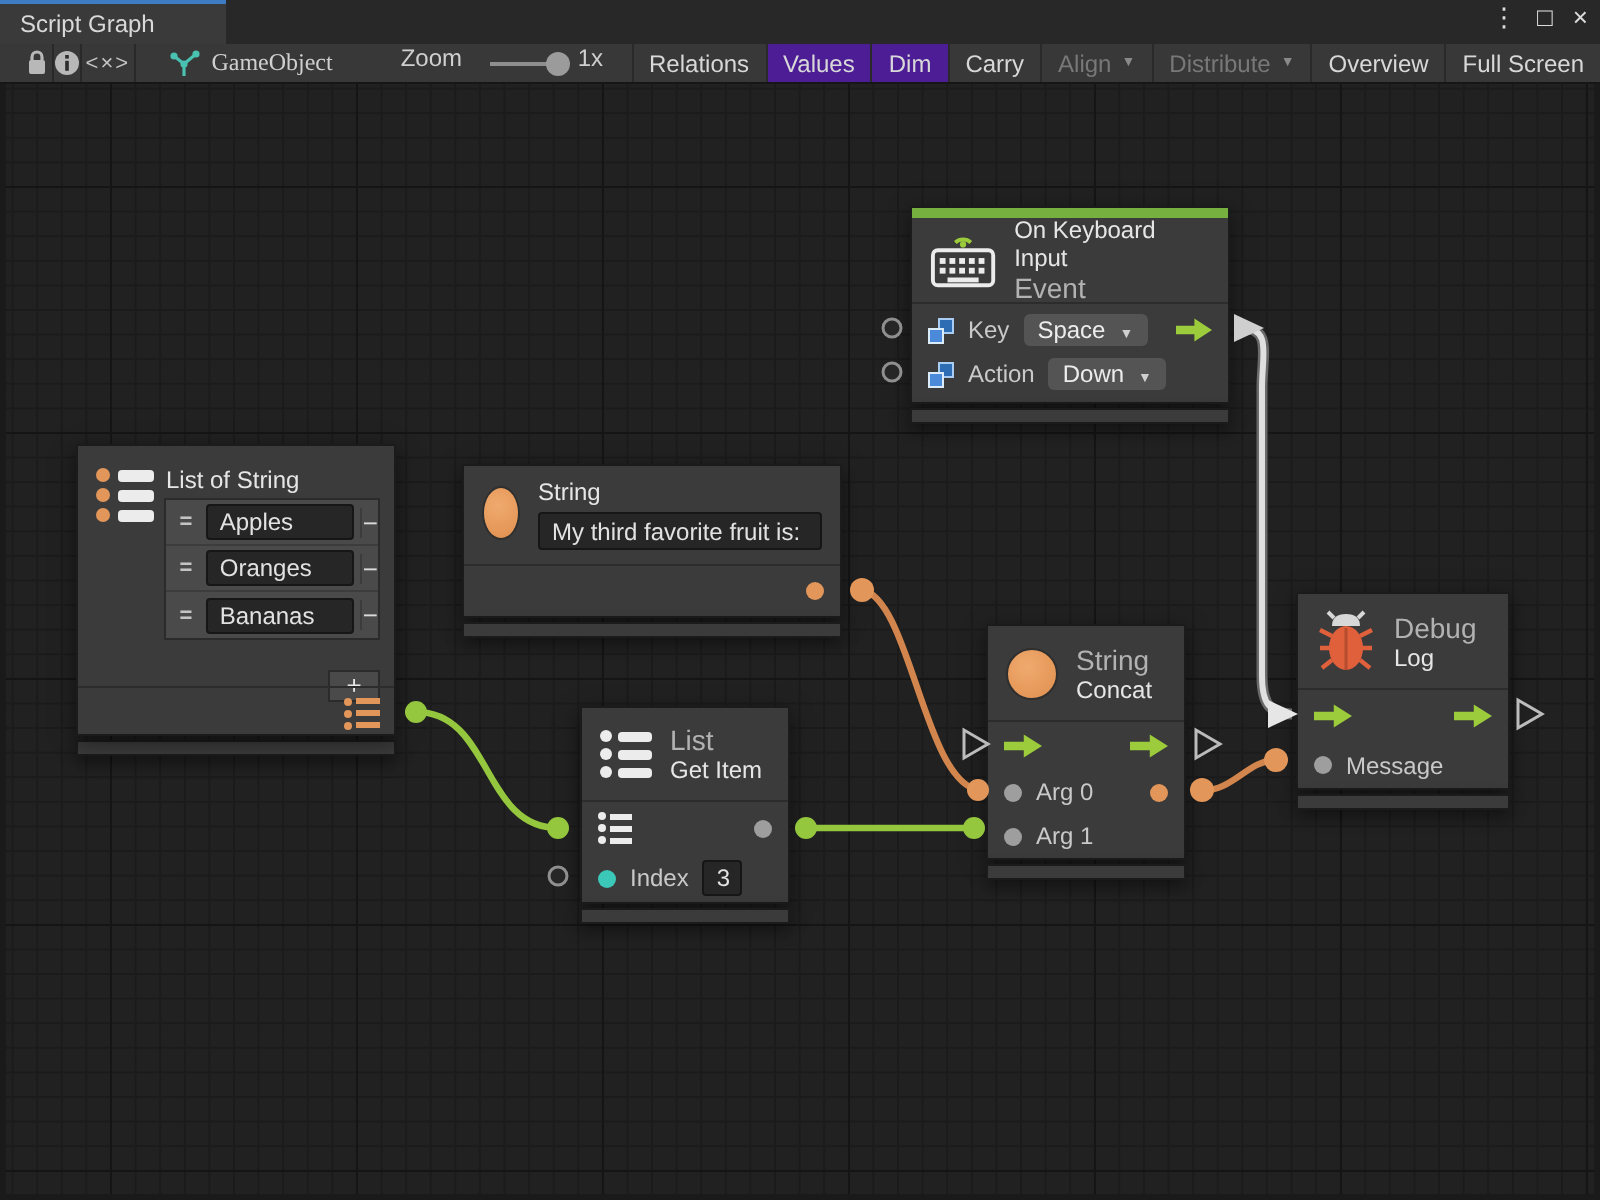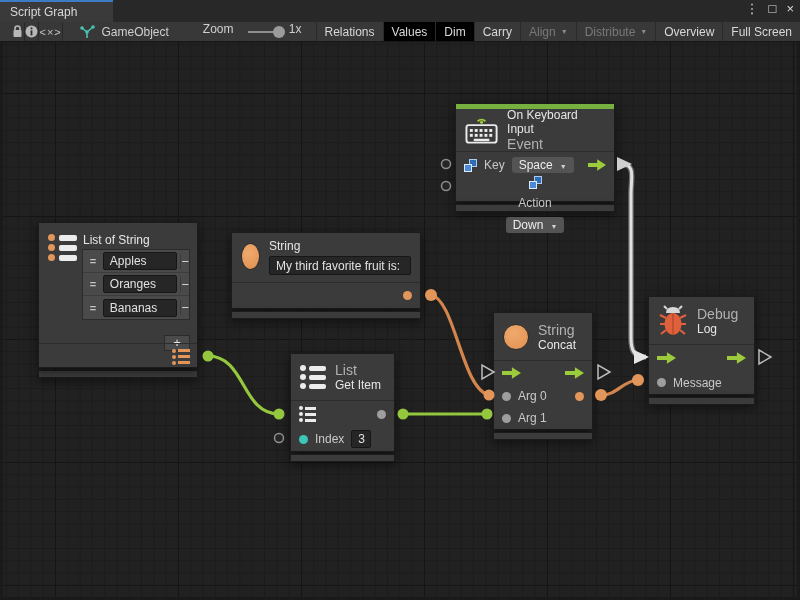--- a/index.html
+++ b/index.html
@@ -17,32 +17,32 @@
   .winctl span { cursor:default; }
 
   
   .toolbar { display:flex; align-items:stretch; height:20px; background:#383838;
     border-bottom:1px solid #161616; color:#d4d4d4; font-size:12px; }
   .tcell { display:flex; align-items:center; justify-content:center; border-right:1px solid #292929; }
   .tcell.pad { width:22px; border-right:none; }
   .tcell.w26 { width:26px; }
   .tcell.w48 { width:48px; }
   .code-glyph { color:#c4c4c4; font-size:11px; letter-spacing:1px; }
-  .go-group { display:flex; align-items:center; gap:6px; margin-left:16px; }
+  .go-group { display:flex; align-items:center; gap:6px; margin-left:16px;font-family:Liberation Serif, serif; }
   .go-label { color:#cfcfcf; }
   .zoom-label { margin-left:34px; color:#cfcfcf; }
   .slider { position:relative; width:64px; height:2px; background:#8e8e8e; margin-left:14px;
     align-self:center; }
   .slider .knob { position:absolute; right:-5px; top:-5px; width:12px; height:12px;
     border-radius:50%; background:#9b9b9b; }
   .zoom-val { margin-left:9px; color:#cfcfcf; }
   .tbtns { display:flex; margin-left:14px; flex:1; }
   .tbtn { display:flex; align-items:center; padding:4px 8px; border-left:1px solid #2a2a2a;
     color:#d8d8d8; white-space:nowrap; }
-  .tbtn.active { background:#000000; }
+  .tbtn.active { background:#4c1d95; }
   .tbtn.disabled { color:#787878; }
   .tbtn.caret::after { content:"▼"; font-size:7px; margin-left:5px; color:#8a8a8a; }
 
   
   .canvas { position:relative; width:800px; height:558px; overflow:hidden;
     background-color:#212121;
     border-left:3px solid #1a1a1a; border-right:3px solid #1a1a1a; border-bottom:3px solid #1a1a1a;
     background-image:
       linear-gradient(#151515 1px, transparent 1px),
       linear-gradient(90deg,#151515 1px, transparent 1px),
@@ -203,21 +203,21 @@
                 <div class="front"></div>
             </div>
             <span class="plabel">Key</span>
             <div class="dropdown">
               <span>Space</span>
               <span class="dd-caret"></span>
             </div>
             <div class="spacer"></div>
             <div class="garrow"></div>
           </div>
-          <div class="prow" style="height:22px;flex-direction:column;">
+          <div class="prow" style="height:22px;">
             <div class="cascade">
               <div class="back"></div>
                 <div class="front"></div>
             </div>
             <span class="plabel">Action</span>
             <div class="dropdown">
               <span>Down</span>
               <span class="dd-caret"></span>
             </div>
           </div>

